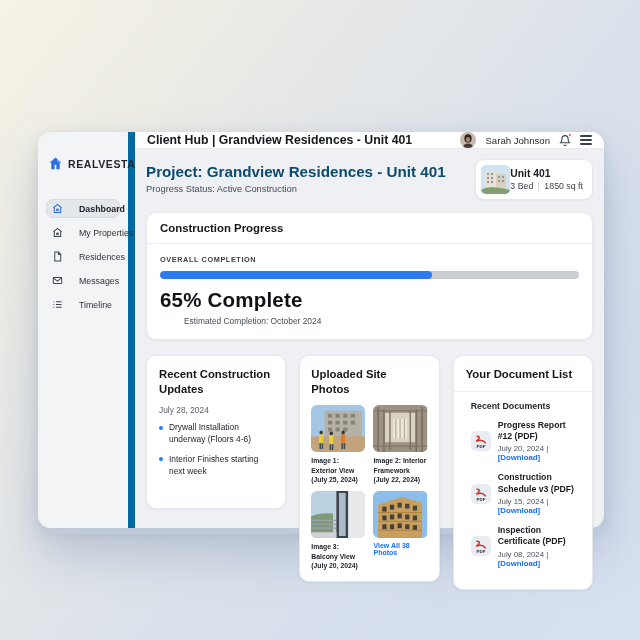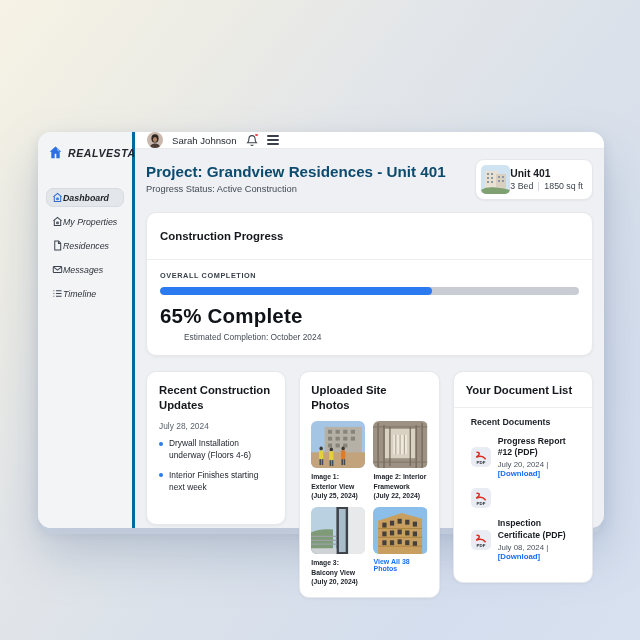--- a/index.html
+++ b/index.html
@@ -9,25 +9,25 @@
     color:#171b21;
     background:linear-gradient(128deg,#f6f3e5 0%,#edece5 20%,#e3e6e9 38%,#dae1ea 58%,#d5deee 80%,#d7e1f0 100%);
     overflow:hidden;
   }
   .window{
     position:absolute; left:38px; top:132px; width:566px; height:396px;
     border-radius:13px; background:#eef0f3; display:flex;
     box-shadow:0 9px 0 -3px rgba(196,206,221,.75), 0 26px 48px rgba(110,130,160,.35), 0 4px 12px rgba(110,130,160,.22);
   }
   
-  .sidebar{ width:97px; flex:0 0 97px; background:#f3f4f6; border-right:3px solid #0369a1; border-radius:13px 0 0 13px; padding:13px 8px;font-style:italic; }
+  .sidebar{ width:97px; flex:0 0 97px; background:#f3f4f6; border-right:7px solid #0369a1; border-radius:13px 0 0 13px; padding:24px 8px; }
   .brand{ display:flex; align-items:center; gap:5px; padding:0 2px; margin-bottom:28px; }
   .brand-name{ font-size:10.5px; font-weight:bold; letter-spacing:.6px; color:#22262d; }
   .menu{ display:flex; flex-direction:column; gap:5px; }
-  .menu-item{ display:flex; align-items:center; gap:0; padding:4px 6px; border-radius:7px; cursor:pointer;text-align:center; }
+  .menu-item{ display:flex; align-items:center; gap:16px; padding:4px 6px; border-radius:7px; cursor:pointer;text-align:center; }
   .menu-item.active{ background:#e3e6ea; border:1px solid #d7dae0; padding:3px 5px; }
   .menu-label{ font-size:8.8px; color:#2c323b; white-space:nowrap; }
   .menu-item.active .menu-label{ font-weight:bold; color:#1d2127; }
   .mi-icon{ display:flex; width:11px; height:11px; flex:0 0 11px; }
   
   .main{ flex:1; display:flex; flex-direction:column; min-width:0; }
   .topbar{ height:36px; background:#fff; border-radius:0 13px 0 0; border-bottom:1px solid #e8eaee;
     display:flex; align-items:center; justify-content:space-between; padding:0 12px; }
   .topbar-title{ font-size:12.3px; font-weight:bold; color:#14171c; }
   .topbar-right{ display:flex; align-items:center; gap:9px; }
@@ -43,21 +43,21 @@
   .project-status{ font-size:9.3px; color:#434b56; margin-top:4px; }
   .unit-card{ background:#fff; border:1px solid #e5e7eb; border-radius:9px; box-shadow:0 1px 2px rgba(16,24,40,.05);
     display:flex; align-items:center; gap:0; padding:5px 9px 5px 5px; cursor:pointer; }
   .unit-thumb{ width:29px; height:29px; border-radius:5px; overflow:hidden; flex:0 0 29px; }
   .unit-name{ font-size:10.3px; font-weight:bold; color:#171b21; }
   .unit-meta{ display:flex; align-items:center; gap:5px; font-size:8.8px; color:#3c434d; margin-top:2px; }
   .vdiv{ width:1px; height:9px; background:#d4d7dc; }
   
   .card{ background:#fff; border:1px solid #e6e8ec; border-radius:10px; box-shadow:0 1px 3px rgba(16,24,40,.05); }
   .progress-card{ margin-bottom:15px; }
-  .card-head{ font-size:11.4px; font-weight:bold; color:#14171c; padding:17px 13px; border-bottom:1px solid #eceef1; }
+  .card-head{ font-size:11.4px; font-weight:bold; color:#14171c; padding:9px 13px; border-bottom:1px solid #eceef1; }
   .progress-body{ padding:11px 13px 13px; }
   .ov-label{ font-size:7.3px; font-weight:bold; letter-spacing:.6px; color:#39404b; margin-bottom:7px; }
   .bar{ height:8px; border-radius:4px; background:#c9cdd3; overflow:hidden; }
   .bar-fill{ height:100%; border-radius:4px; background:#2b7af0; width:65%; }
   .progress-headline{ font-size:20.5px; font-weight:800; color:#0f1318; margin-top:9px; letter-spacing:.2px; }
   .progress-estimate{ font-size:8.4px; color:#454c57; margin-top:4px;padding-left:24px; }
   .cards-row{ display:grid; grid-template-columns:1fr 1fr 1fr; gap:13px; align-items:start; }
   .sub-title{ font-size:11.3px; font-weight:bold; color:#14171c; line-height:1.3; }
   
   .updates-card{ padding:11px 12px; min-height:154px; }
@@ -146,20 +146,21 @@
             </svg>
         </span>
         <span class="menu-label">Timeline</span>
       </div>
     </nav>
   </aside>
 
   <div class="main">
 
     <header class="topbar">
+      <div class="topbar-title">Client Hub | Grandview Residences - Unit 401</div>
       <div class="topbar-right">
         <span class="avatar">
           <svg viewBox="0 0 16 16">
               <rect width="16" height="16" fill="#c9b8ad"></rect>
               <ellipse cx="8" cy="6.4" rx="3.6" ry="4.2" fill="#2e2420"></ellipse>
               <ellipse cx="8" cy="7.4" rx="2.1" ry="2.5" fill="#b08568"></ellipse>
               <path d="M2.5 16c.6-3.2 3-4.6 5.5-4.6s4.9 1.4 5.5 4.6Z" fill="#4a3a34"></path>
             </svg>
         </span>
         <span class="user-name">Sarah Johnson</span>
@@ -378,20 +379,24 @@
               </div>
             </div>
 
             <div class="doc-row">
               <span class="pdf-badge">
                 <svg width="16" height="16" viewBox="0 0 16 16">
                     <path d="M4 3.2c3 0 3.4 2.6-.8 5 4-1.6 7-1.2 9 1.6" fill="none" stroke="#d92d20" stroke-width="1.5" stroke-linecap="round"></path>
                     <text x="8" y="14.5" font-size="4.4" font-weight="bold" fill="#1d242c" text-anchor="middle" font-family="Liberation Sans, sans-serif">PDF</text>
                   </svg>
               </span>
+              <div>
+                <div class="doc-name">Construction Schedule v3 (PDF)</div>
+                <div class="doc-meta"><span>July 15, 2024</span> <span>|</span> <span class="doc-link">[Download]</span></div>
+              </div>
             </div>
 
             <div class="doc-row">
               <span class="pdf-badge">
                 <svg width="16" height="16" viewBox="0 0 16 16">
                     <path d="M4 3.2c3 0 3.4 2.6-.8 5 4-1.6 7-1.2 9 1.6" fill="none" stroke="#d92d20" stroke-width="1.5" stroke-linecap="round"></path>
                     <text x="8" y="14.5" font-size="4.4" font-weight="bold" fill="#1d242c" text-anchor="middle" font-family="Liberation Sans, sans-serif">PDF</text>
                   </svg>
               </span>
               <div>

